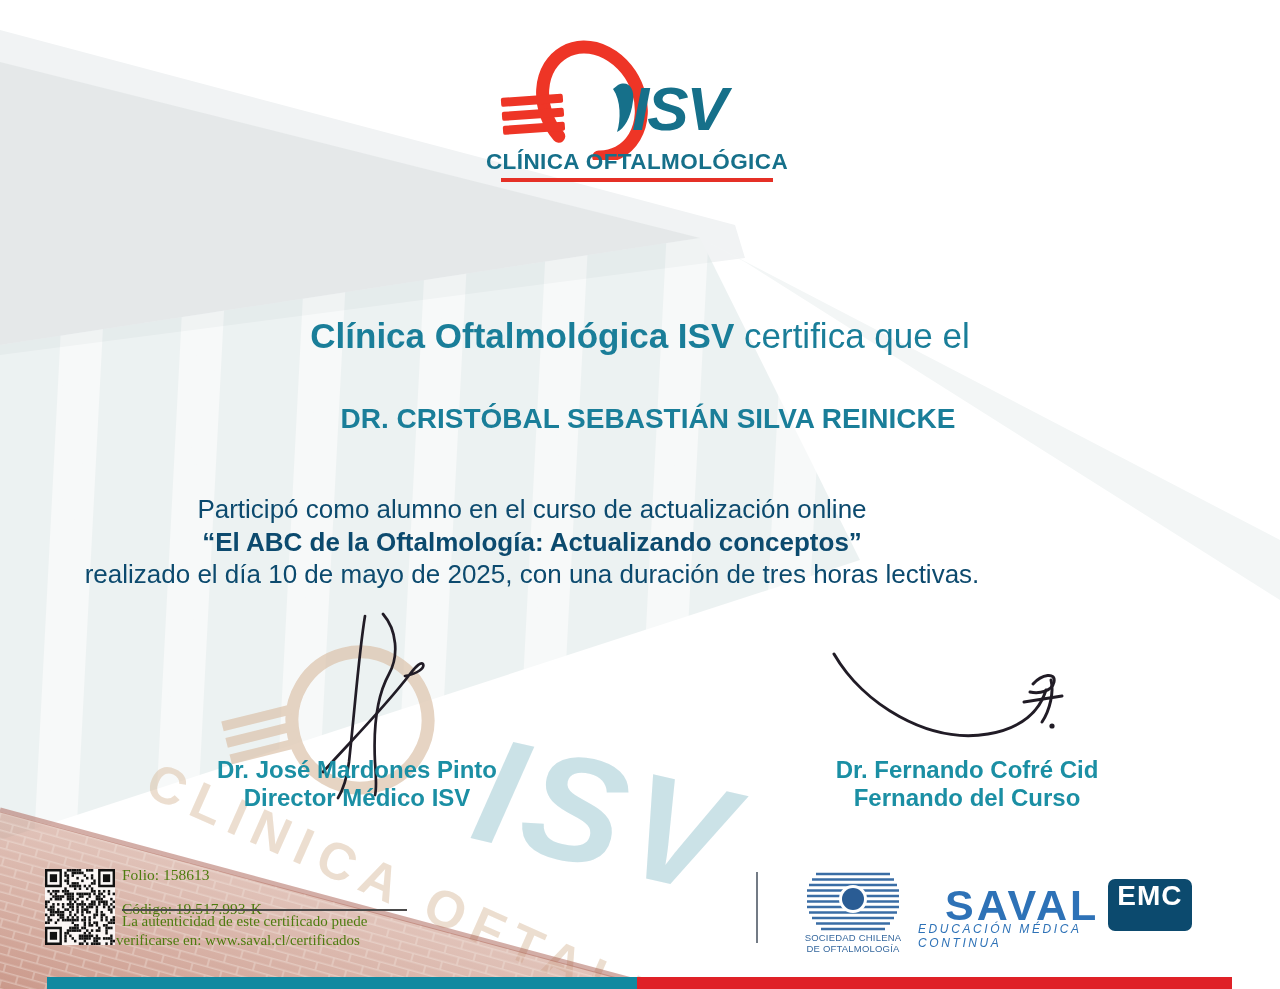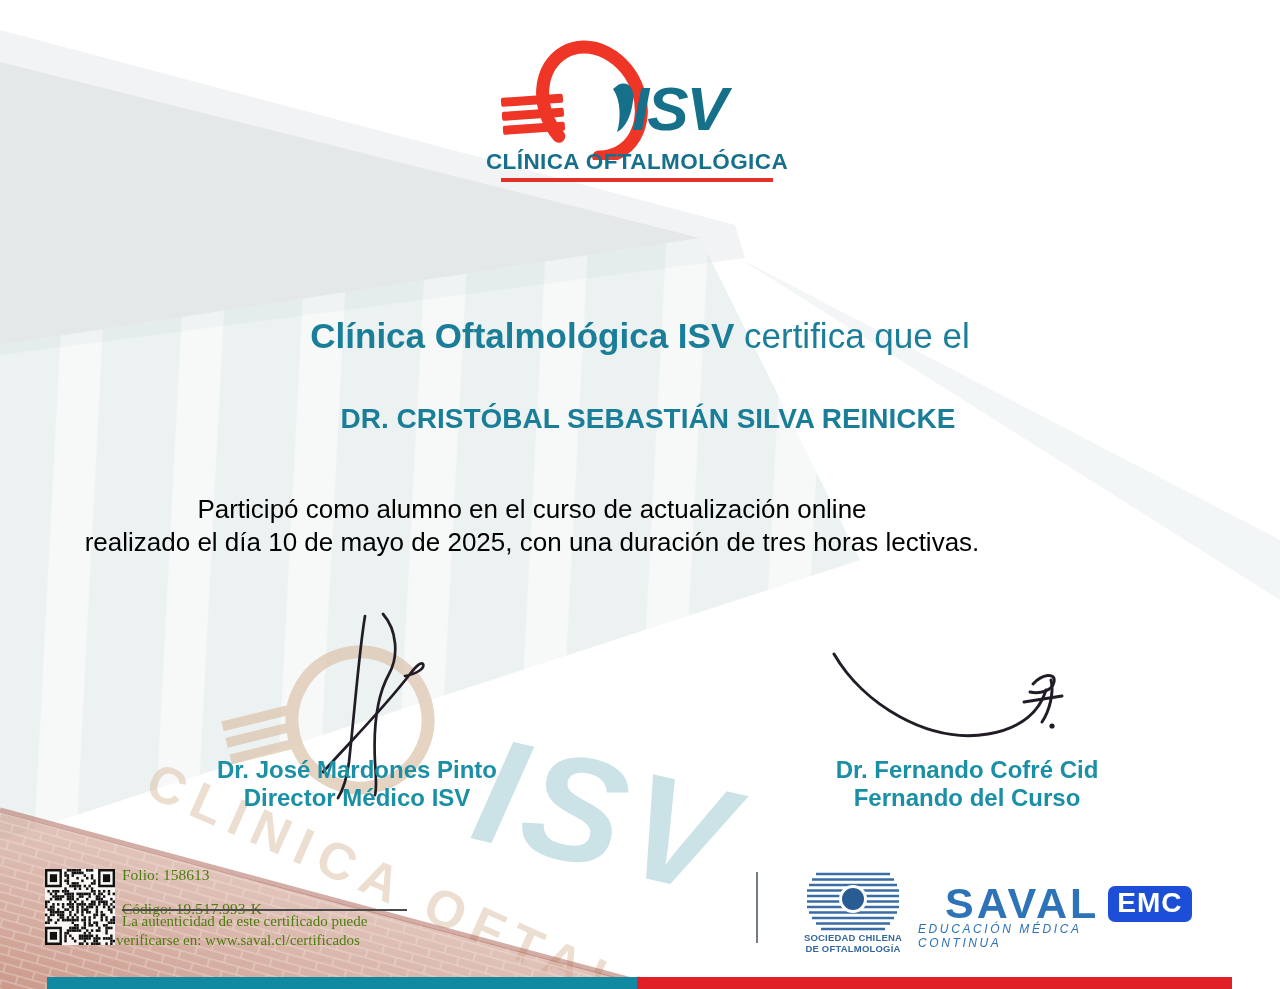--- a/index.html
+++ b/index.html
@@ -16,41 +16,41 @@
   }
   .clinic-subtitle{
     left:437px;top:149px;width:400px;text-align:center;
     font-size:22.5px;font-weight:bold;color:#16708A;letter-spacing:.4px;
   }
   .red-underline{left:501px;top:178px;width:272px;height:4px;background:#E53026;}
   
   .intro{left:0;top:316px;width:1280px;text-align:center;font-size:35px;color:#1A7E99;}
   .intro b{font-weight:bold;}
   .recipient{left:8px;top:403px;width:1280px;text-align:center;font-size:28px;font-weight:bold;color:#1A7E99;}
-  .para{left:0;top:493px;width:1064px;text-align:center;font-size:26px;line-height:32.5px;color:#000000;}
+  .para{left:0;top:493px;width:1064px;text-align:center;font-size:26px;line-height:32.5px;color:#0c4a6e;}
   .para .bold{font-weight:bold;}
   
   .sig-block{width:350px;text-align:center;font-weight:bold;color:#1B8FA4;font-size:24px;line-height:28px;}
   .sig-left-block{left:182px;top:756px;}
   .sig-right-block{left:792px;top:756px;}
   .sig-svg{stroke:#211c26;stroke-width:2.7;fill:none;stroke-linecap:round;}
   
   .foot-text{color:#4d7c0f;font-family:Liberation Serif, serif;}
   .folio{left:122px;top:866px;font-size:15.5px;}
   .codigo{left:122px;top:888px;font-size:15.5px;margin-top:12px;}
   .foot-divider{left:122px;top:909px;width:285px;height:1.5px;background:#4a4a4a;}
   .verify1{left:122px;top:913px;font-size:15px;}
   .verify2{left:116px;top:932px;font-size:15px;}
   .v-divider{left:756px;top:872px;width:2px;height:71px;background:#5a6470;opacity:.85;}
   .soc-label{left:793px;top:932px;width:120px;text-align:center;font-size:9.5px;line-height:11px;
-             font-weight:bold;color:#36689E;letter-spacing:.2px;}
+             font-weight:normal;color:#36689E;letter-spacing:.2px;}
   .saval-row{left:945px;top:879px;display:flex;align-items:center;}
   .saval-word{font-size:43px;font-weight:bold;color:#2E72B7;letter-spacing:3px;}
-  .emc-box{margin-left:9px;background:#1d4ed8;color:#ffffff;font-size:28px;font-weight:bold;
-           letter-spacing:1px;border-radius:7px;padding:1px 9px 3px 9px;}
+  .emc-box{margin-left:9px;background:#0c4a6e;color:#ffffff;font-size:28px;font-weight:bold;
+           letter-spacing:1px;border-radius:7px;padding:1px 9px 19px 9px;}
   .emc-sub{left:918px;top:922px;width:240px;font-size:12px;letter-spacing:2.6px;color:#2E72B7;font-style:italic;}
   .bar{height:12px;top:977px;}
   .bar-teal{left:47px;width:590px;background:#1189A0;}
   .bar-red{left:637px;width:595px;background:#DF2127;}
 </style>
 </head>
 <body>
 
 <div id="certificate">
 
@@ -100,20 +100,21 @@
   <div class="abs red-underline"></div>
 
   <div class="abs intro">
     <b>Clínica Oftalmológica ISV</b><span> certifica que el</span>
   </div>
 
   <div class="abs recipient">DR. CRISTÓBAL SEBASTIÁN SILVA REINICKE</div>
 
   <div class="abs para">
     <div>Participó como alumno en el curso de actualización online</div>
+    <div class="bold">“El ABC de la Oftalmología: Actualizando conceptos”</div>
     <div>realizado el día 10 de mayo de 2025, con una duración de tres horas lectivas.</div>
   </div>
 
   <svg class="abs sig-svg" width="125" height="190" viewBox="0 0 125 190" style="left:305px;top:612px;">
     <path d="M60 4 C 54 40, 50 95, 44 150 C 42 165, 38 178, 33 186"></path>
     <path d="M78 2 C 92 18, 94 44, 84 62 C 74 80, 68 110, 70 150 C 71 165, 72 175, 70 183"></path>
     <path d="M18 160 C 45 130, 80 95, 105 62 C 112 53, 116 50, 118 52 C 120 56, 112 62, 100 64"></path>
   </svg>
   <svg class="abs sig-svg" width="250" height="110" viewBox="0 0 250 110" style="left:828px;top:642px;stroke-width:3;">
     <path d="M6 12 C 35 62, 100 102, 160 92 C 195 86, 212 68, 218 48"></path>

